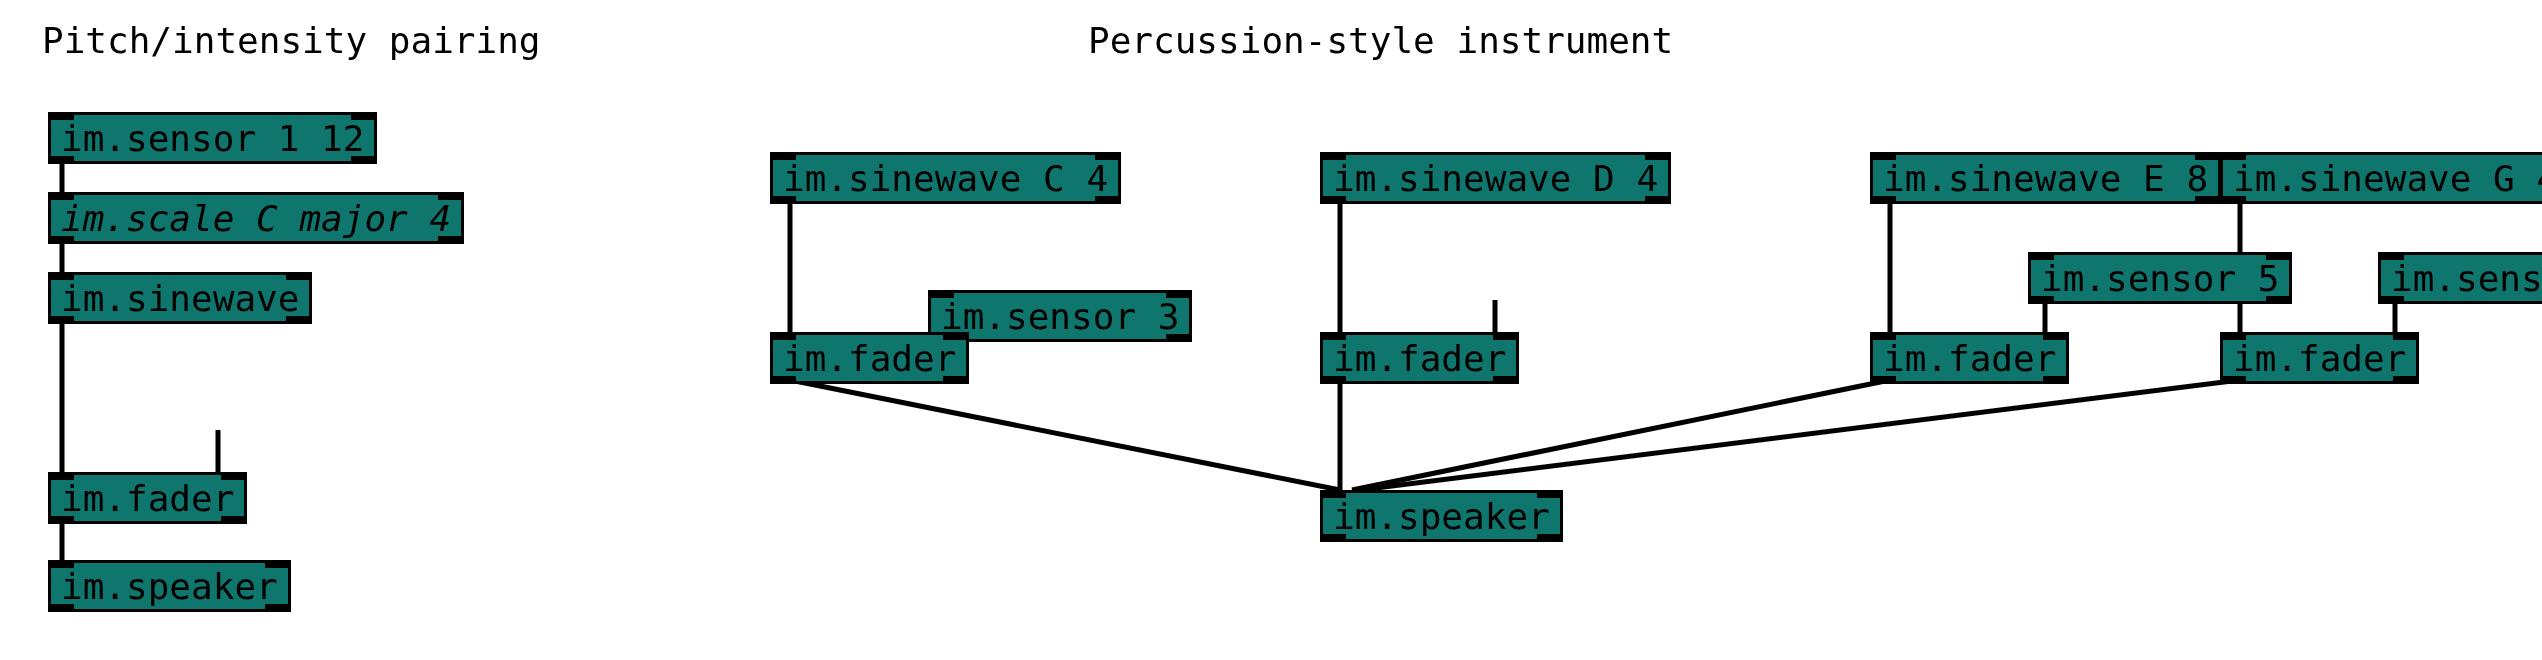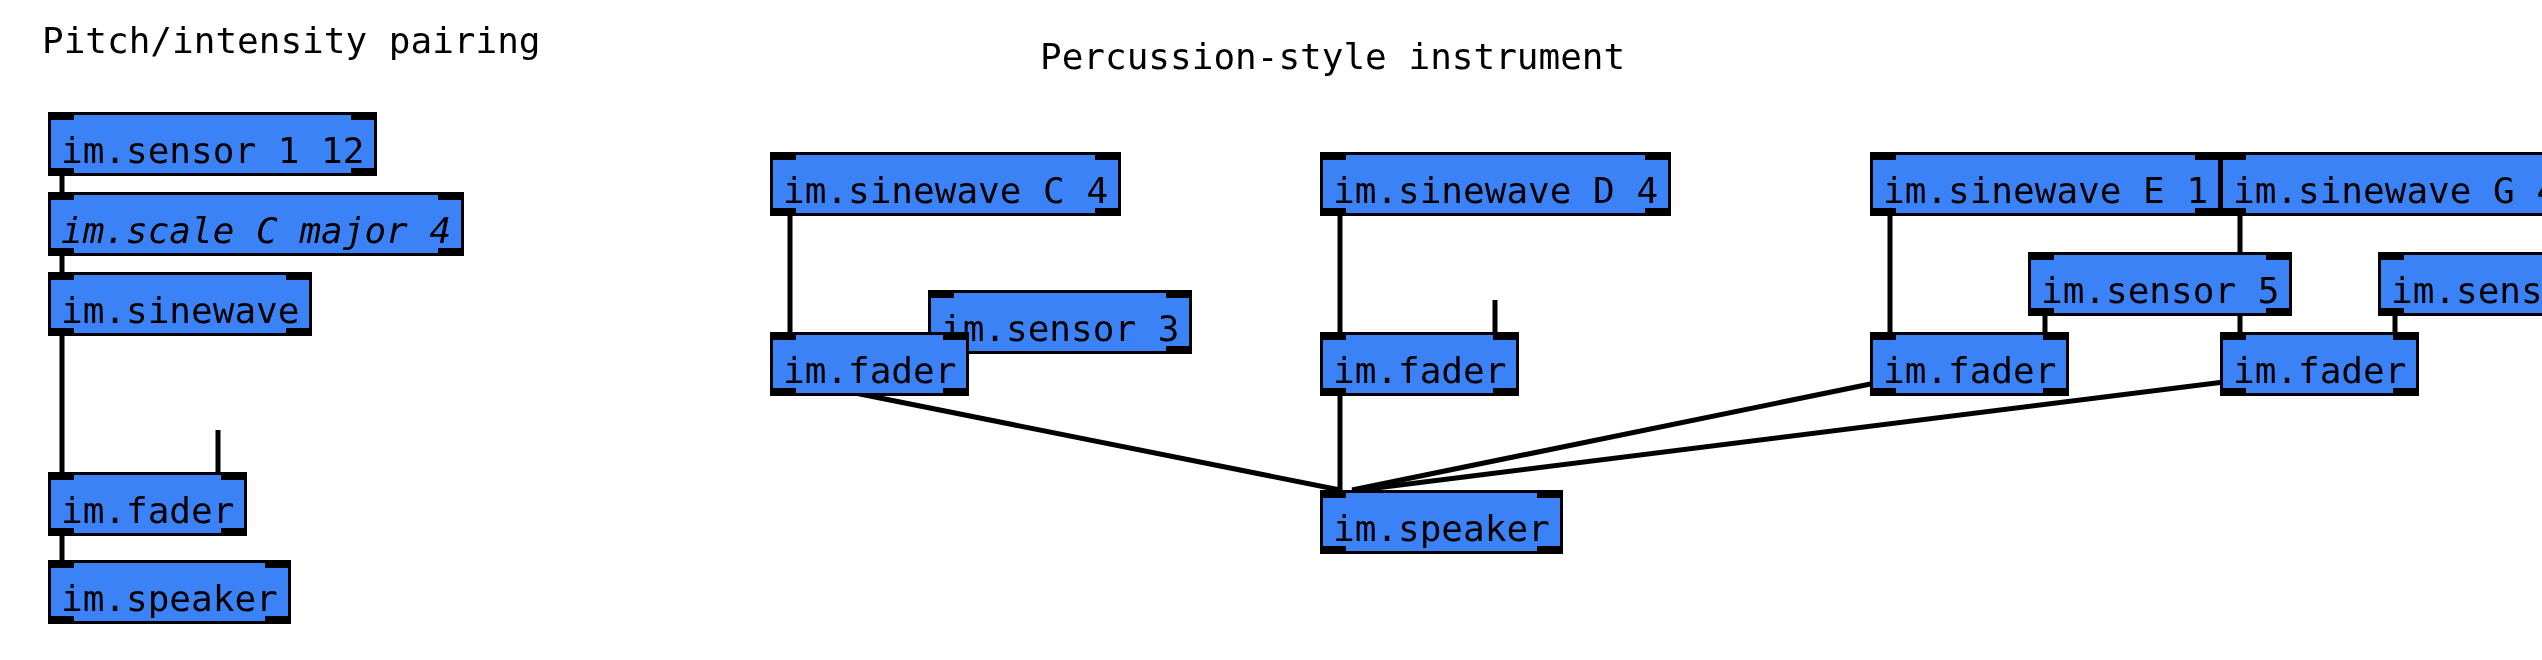--- a/index.html
+++ b/index.html
@@ -19,25 +19,25 @@
   .title {
     position: absolute;
     font-size: 36px;
     color: #000;
     white-space: nowrap;
   }
   .obj {
     position: absolute;
     box-sizing: border-box;
     border: 3px solid #000;
-    background: #3b82f6;
+    background: #0f766e;
     color: #000;
     font-size: 36px;
     line-height: 1;
-    padding: 18px 10px 4px 10px;
+    padding: 6px 10px 4px 10px;
     white-space: nowrap;
   }
   
   .obj::before,
   .obj::after {
     content: "";
     position: absolute;
     width: 26px;
     height: 8px;
     background: #000;
@@ -67,21 +67,21 @@
     stroke: #000;
     stroke-width: 5px;
   }
 </style>
 </head>
 <body>
 
 <div class="canvas">
 
   <div class="title" style="left:42px;  top:20px;">Pitch/intensity pairing</div>
-  <div class="title" style="left:1040px; top:20px;margin-top:16px;">Percussion-style instrument</div>
+  <div class="title" style="left:1088px; top:20px;">Percussion-style instrument</div>
 
   <svg class="wires">
 
     <line x1="62" y1="160" x2="62" y2="192"></line>
     <line x1="62" y1="240" x2="62" y2="272"></line>
 
     <line x1="62" y1="320" x2="62" y2="472"></line>
 
     <line x1="218" y1="430" x2="218" y2="472"></line>
 
@@ -142,21 +142,21 @@
   <div class="obj" style="left:1320px; top:152px;">
     <span>im.sinewave D 4</span>
     <span class="bl"></span><span class="br"></span>
   </div>
   <div class="obj" style="left:1320px; top:332px;">
     <span>im.fader</span>
     <span class="bl"></span><span class="br"></span>
   </div>
 
   <div class="obj" style="left:1870px; top:152px;">
-    <span>im.sinewave E 1</span>
+    <span>im.sinewave E 8</span>
     <span class="bl"></span><span class="br"></span>
   </div>
   <div class="obj" style="left:2028px; top:252px;">
     <span>im.sensor 5</span>
     <span class="bl"></span><span class="br"></span>
   </div>
   <div class="obj" style="left:1870px; top:332px;">
     <span>im.fader</span>
     <span class="bl"></span><span class="br"></span>
   </div>

